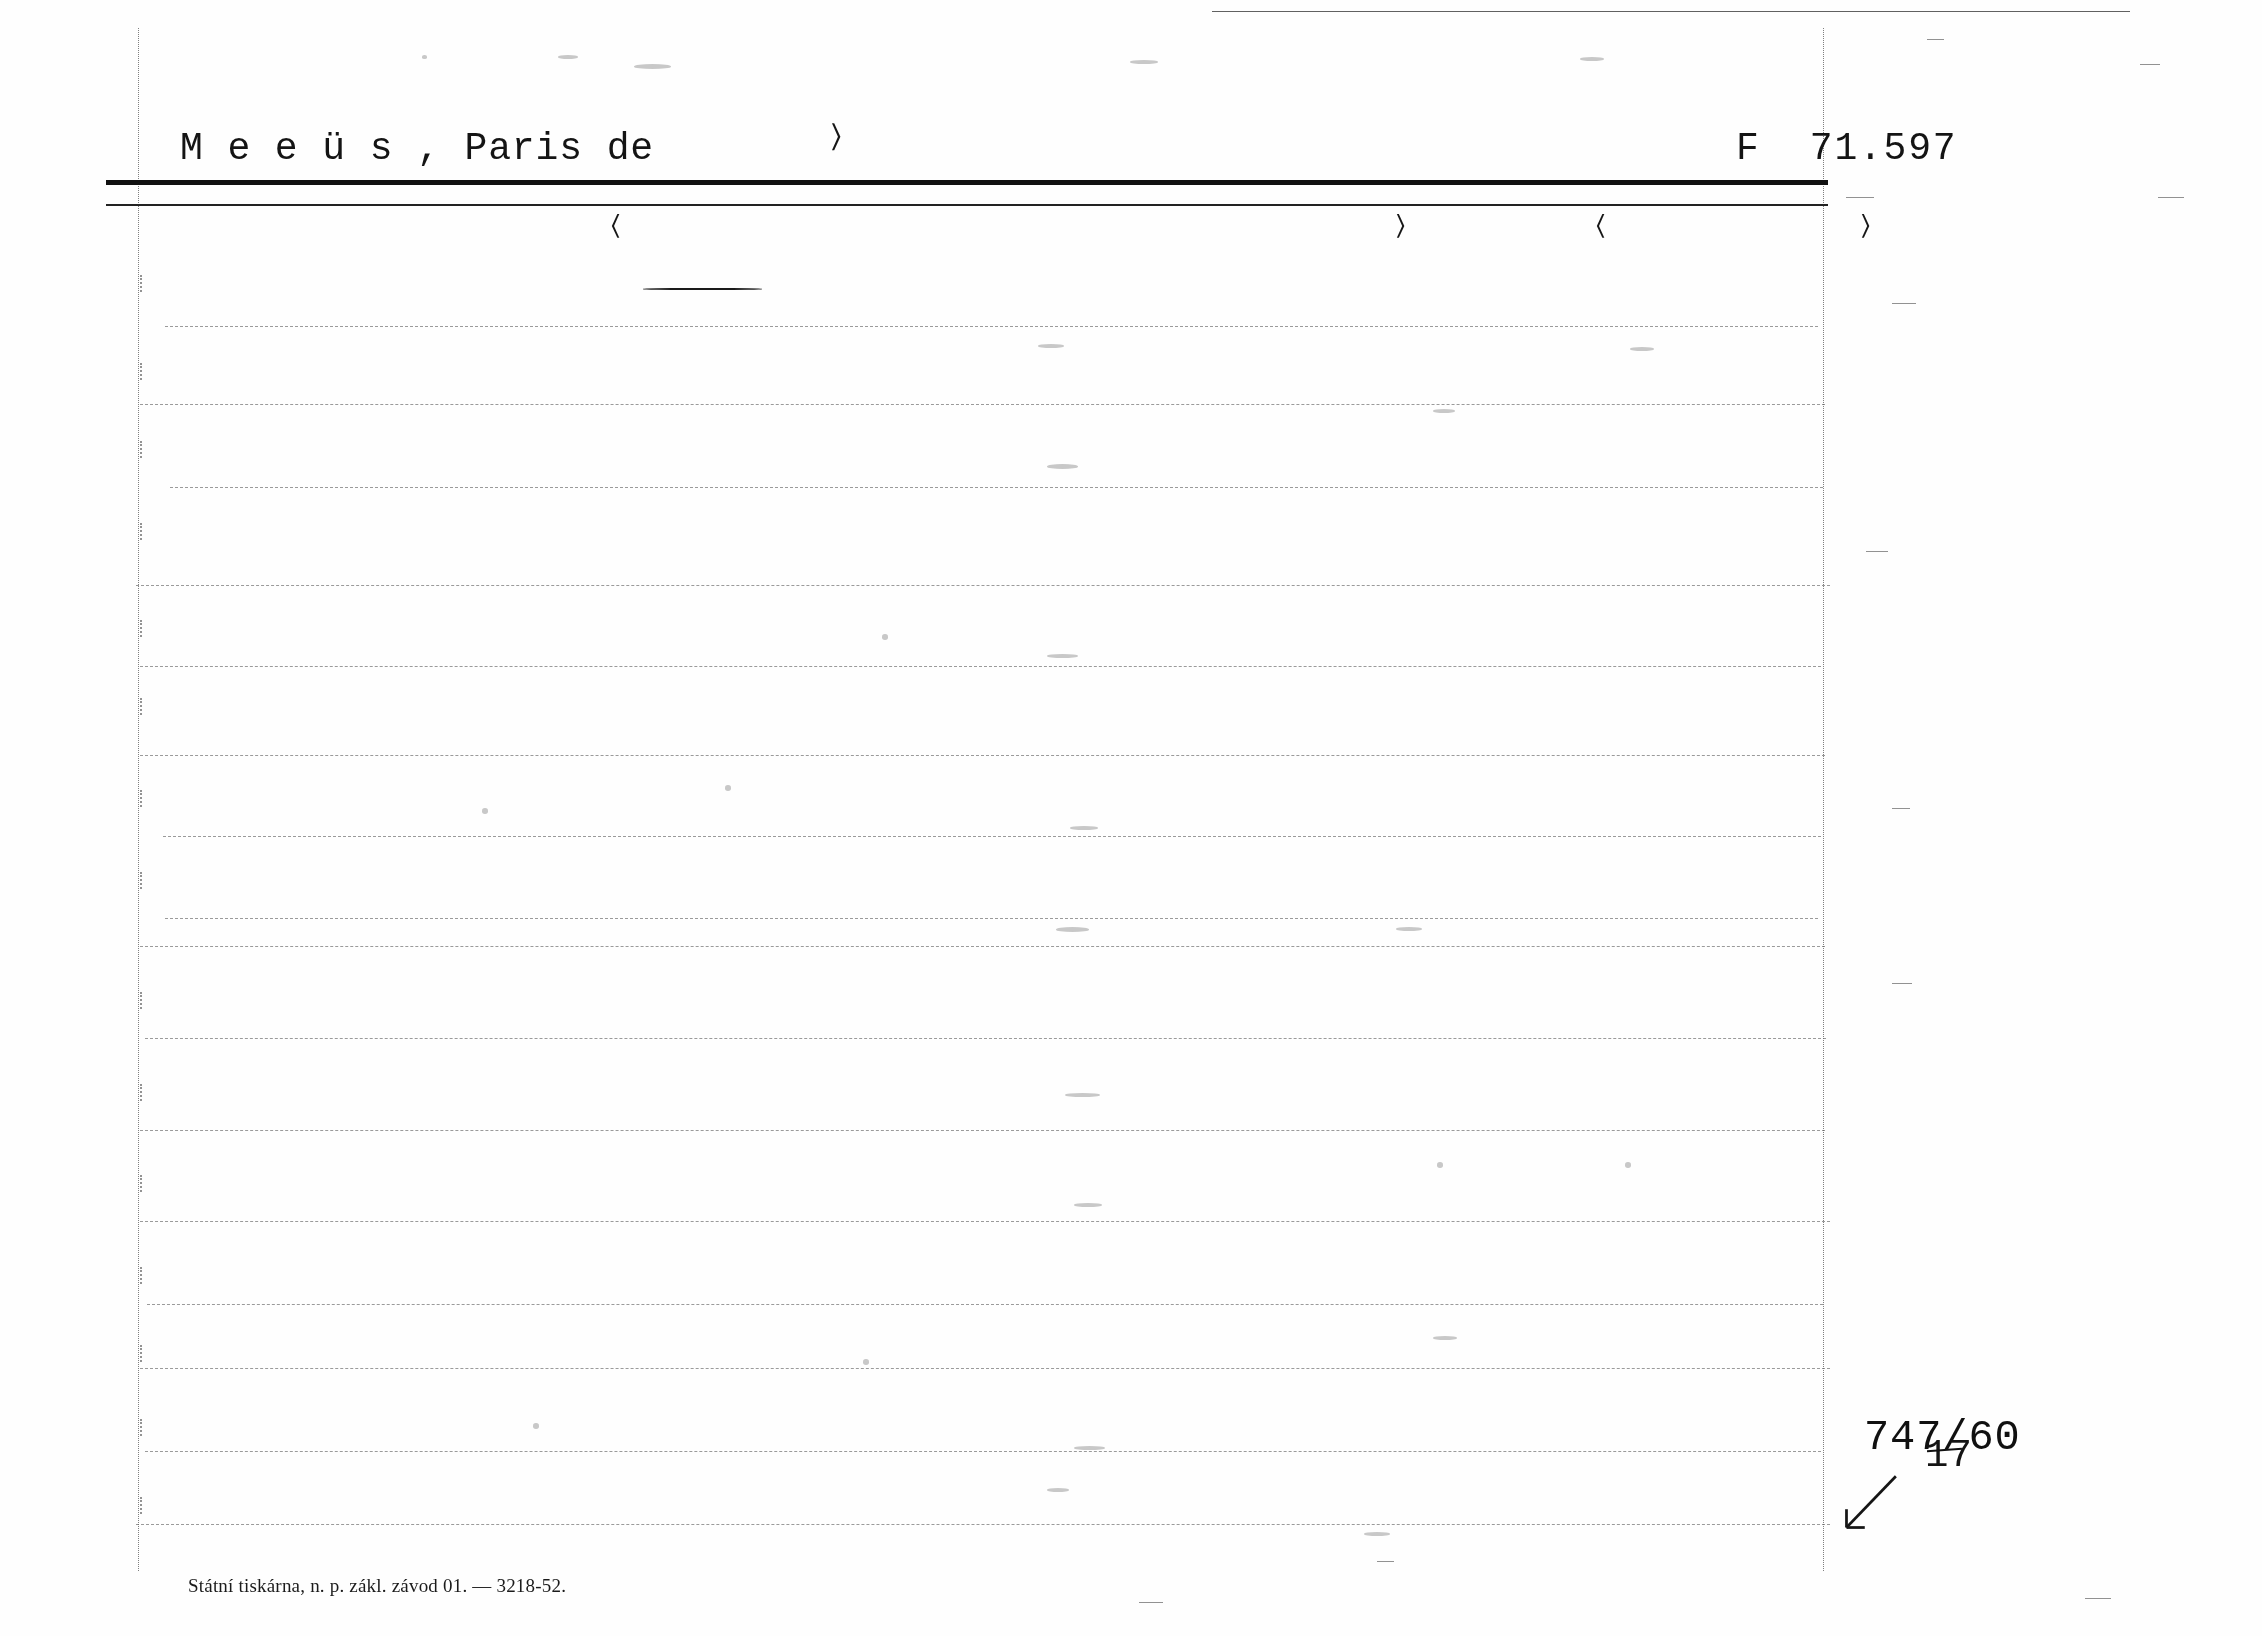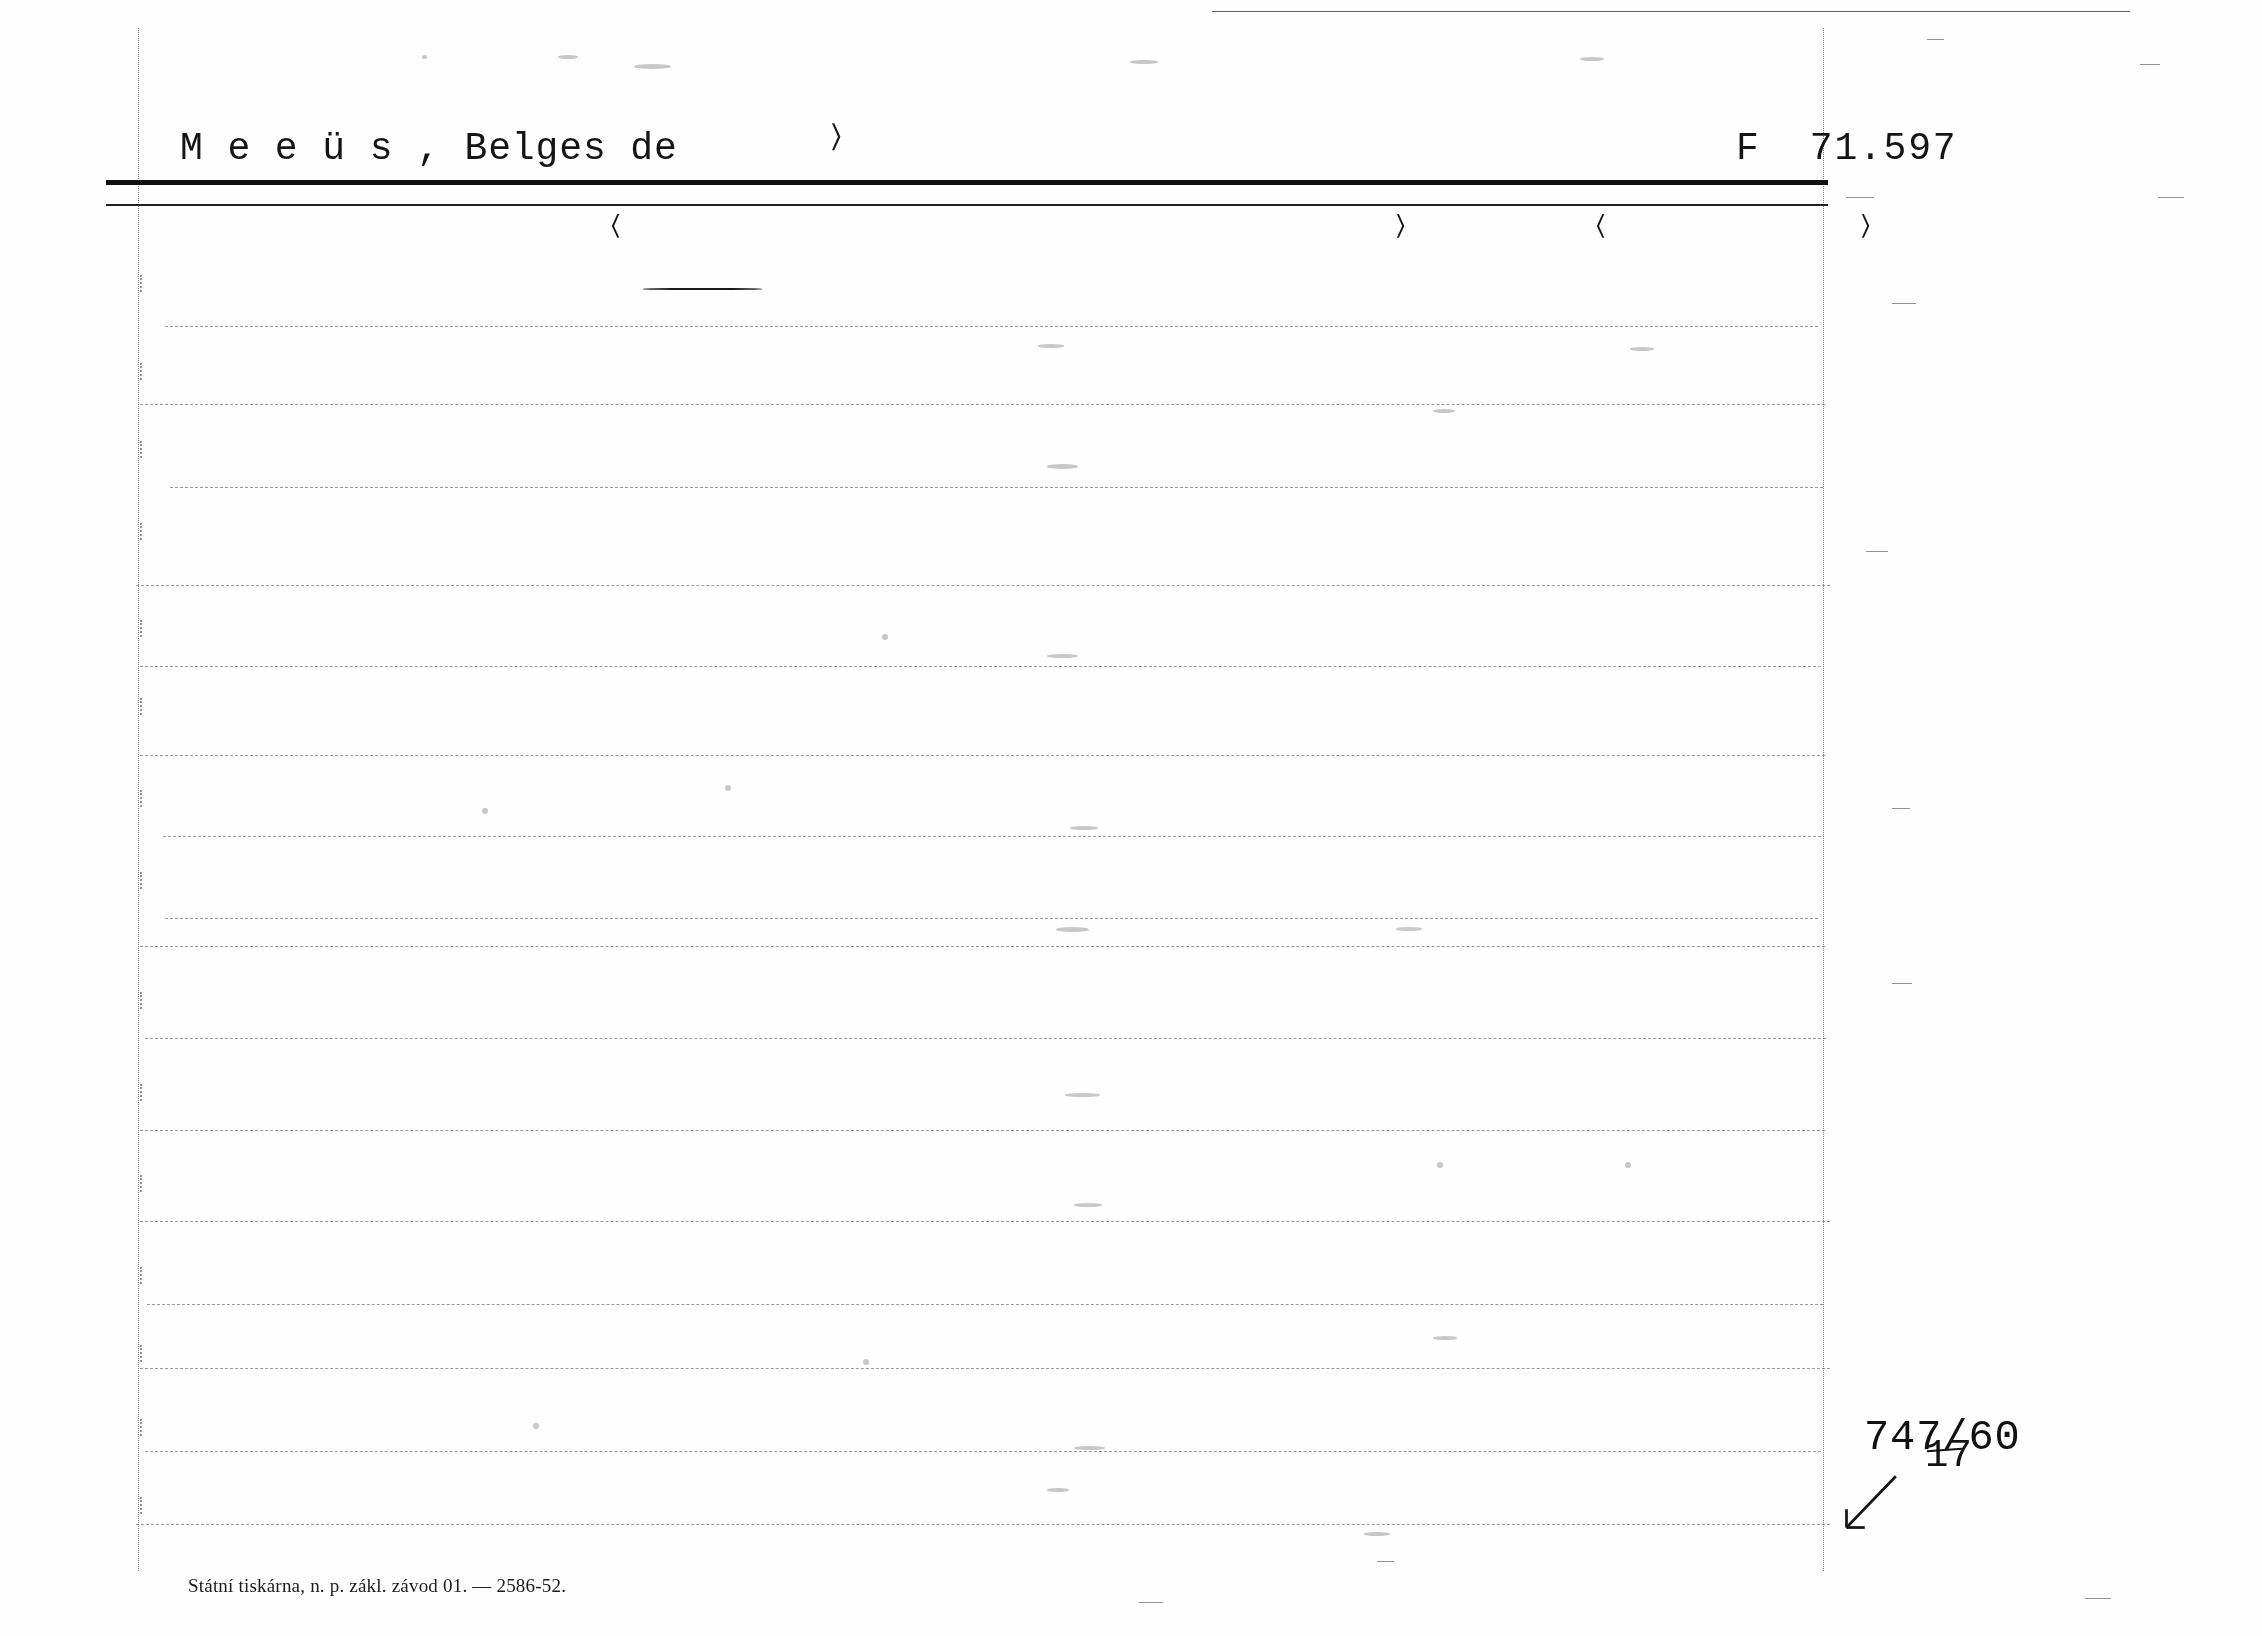--- a/index.html
+++ b/index.html
@@ -175,21 +175,21 @@
 </head>
 <body>
 
 <div id="card">
 
   <div id="scan-top-line"></div>
 
   <div class="vframe" id="vframe-left"></div>
   <div class="vframe" id="vframe-right"></div>
 
-  <div class="typed" id="author-name">M e e ü s , Belges de</div>
+  <div class="typed" id="author-name">M e e ü s , Paris de</div>
   <div class="penmark" style="left:831px; top:118px;">〉</div>
   <div class="typed" id="call-number">F  71.597</div>
 
   <div class="rule-heavy" style="top:180px;"></div>
   <div class="rule-heavy thin" style="top:204px;"></div>
 
   <div id="title-underline"></div>
   <div class="penmark" style="left:611px; top:209px; font-size:27.5px;">〈</div>
   <div class="penmark" style="left:1396px; top:209px; font-size:27.5px;">〉</div>
   <div class="penmark" style="left:1596px; top:209px; font-size:27.5px;">〈</div>
@@ -232,21 +232,21 @@
   <div class="typed" style="left:1925px; top:1434px; font-size:39px;">17</div>
   <div id="acc-strike"></div>
   <div id="arrow-acc">
     <svg width="64" height="64" viewBox="0 0 70 70">
       <line x1="6" y1="64" x2="60" y2="8" stroke="#151515" stroke-width="3"></line>
       <line x1="6" y1="64" x2="6" y2="44" stroke="#151515" stroke-width="3"></line>
       <line x1="6" y1="64" x2="26" y2="64" stroke="#151515" stroke-width="3"></line>
     </svg>
   </div>
 
-  <div class="typed" id="imprint">Státní tiskárna, n. p. zákl. závod 01. — 2586-52.</div>
+  <div class="typed" id="imprint">Státní tiskárna, n. p. zákl. závod 01. — 3218-52.</div>
 
   <div class="stray" style="left:2140px; top:64px; width:20px;"></div>
   <div class="stray" style="left:1927px; top:39px; width:16.5px;"></div>
   <div class="stray" style="left:1892px; top:303px; width:24px;"></div>
   <div class="stray" style="left:2158px; top:197px; width:26px;"></div>
   <div class="stray" style="left:1846px; top:197px; width:27.5px;"></div>
   <div class="stray" style="left:1866px; top:551px; width:22px;"></div>
   <div class="stray" style="left:1892px; top:808px; width:18.4px;"></div>
   <div class="stray" style="left:1892px; top:983px; width:20px;"></div>
   <div class="stray" style="left:2085px; top:1598px; width:26px;"></div>

